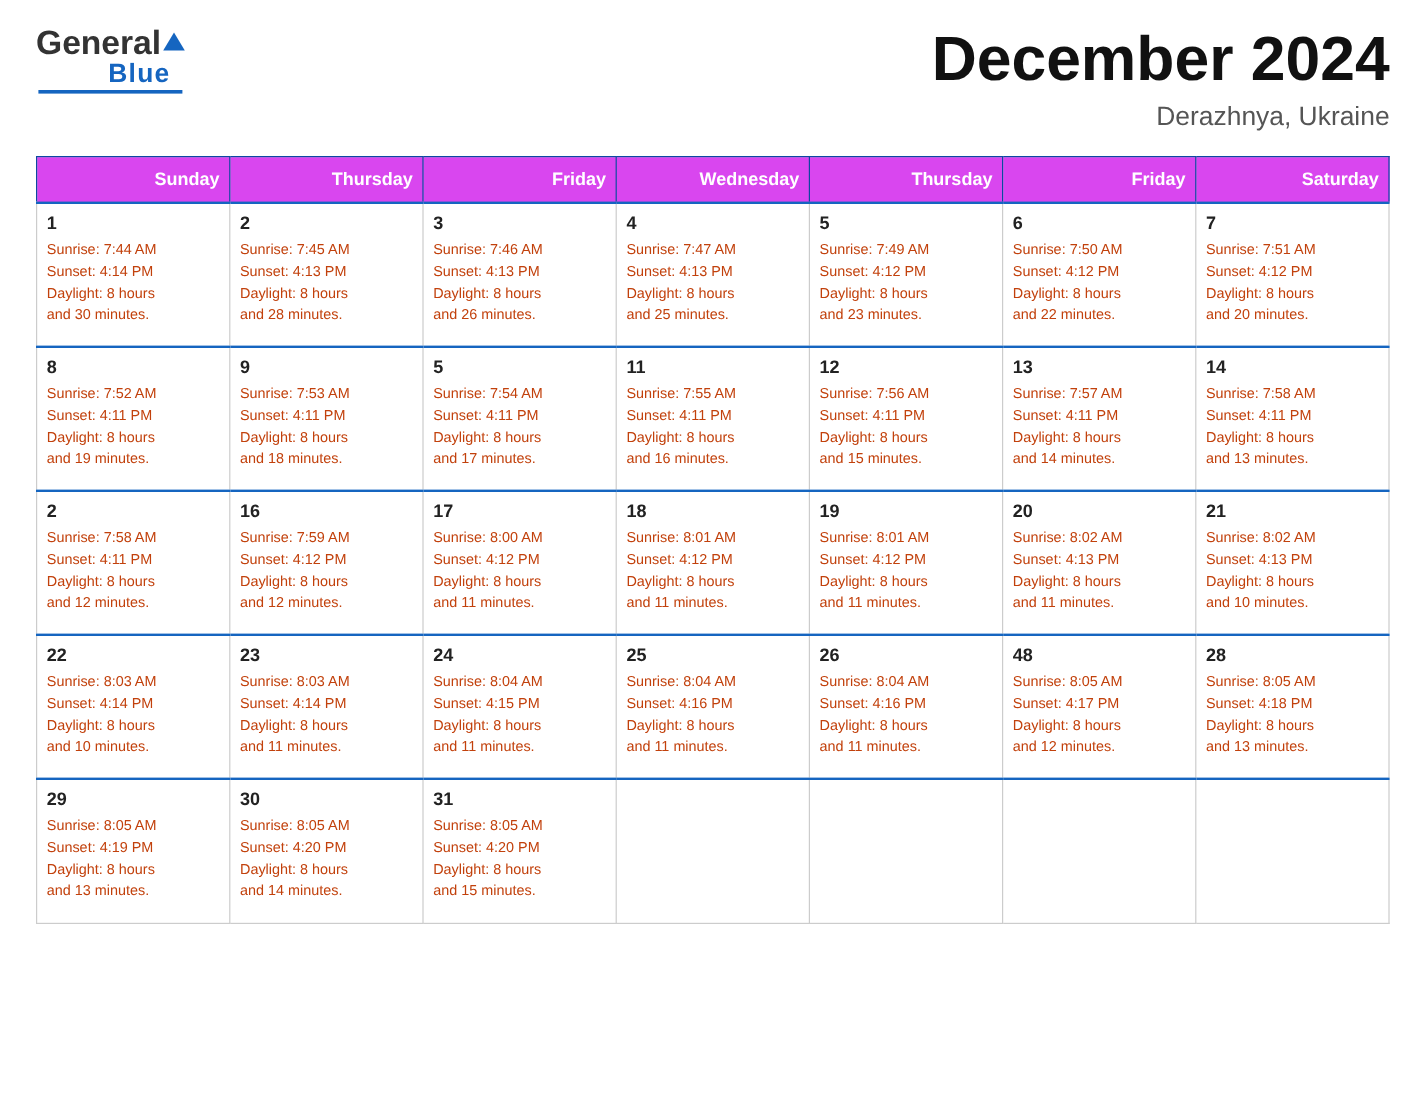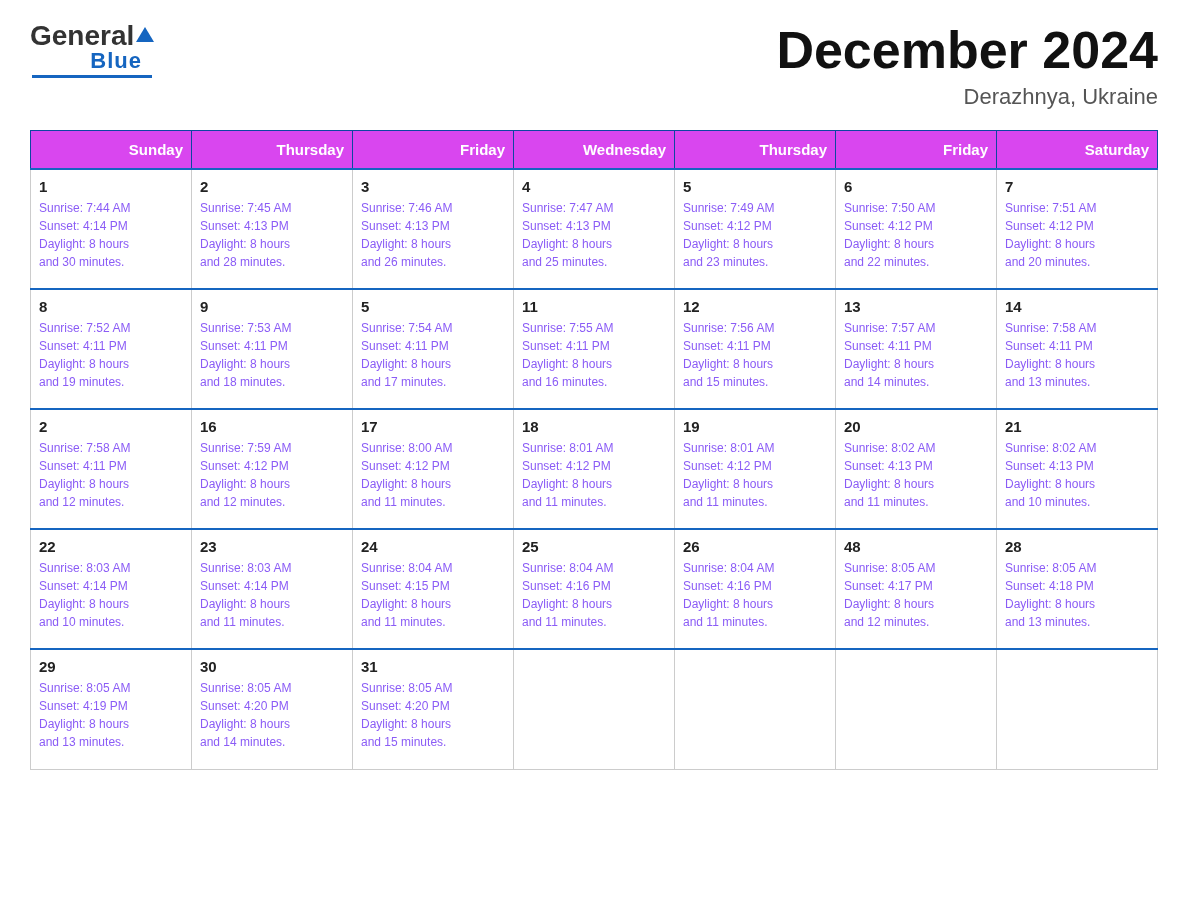--- a/index.html
+++ b/index.html
@@ -60,21 +60,21 @@
     }
     .calendar-table tbody tr td .day-number {
       font-size: 15px;
       font-weight: bold;
       display: block;
       margin-bottom: 4px;
     }
     .calendar-table tbody tr td .day-info {
       font-size: 12px;
       line-height: 1.5;
-      color: #8b5cf6;
+      color: #c2410c;
     }
     .calendar-table tbody tr:first-child td {
       border-top: 2px solid #1565c0;
     }
     .calendar-table tbody tr td:empty {
       background: #fff;
     }
     .row-divider td {
       border-top: 2px solid #1565c0 !important;
     }

